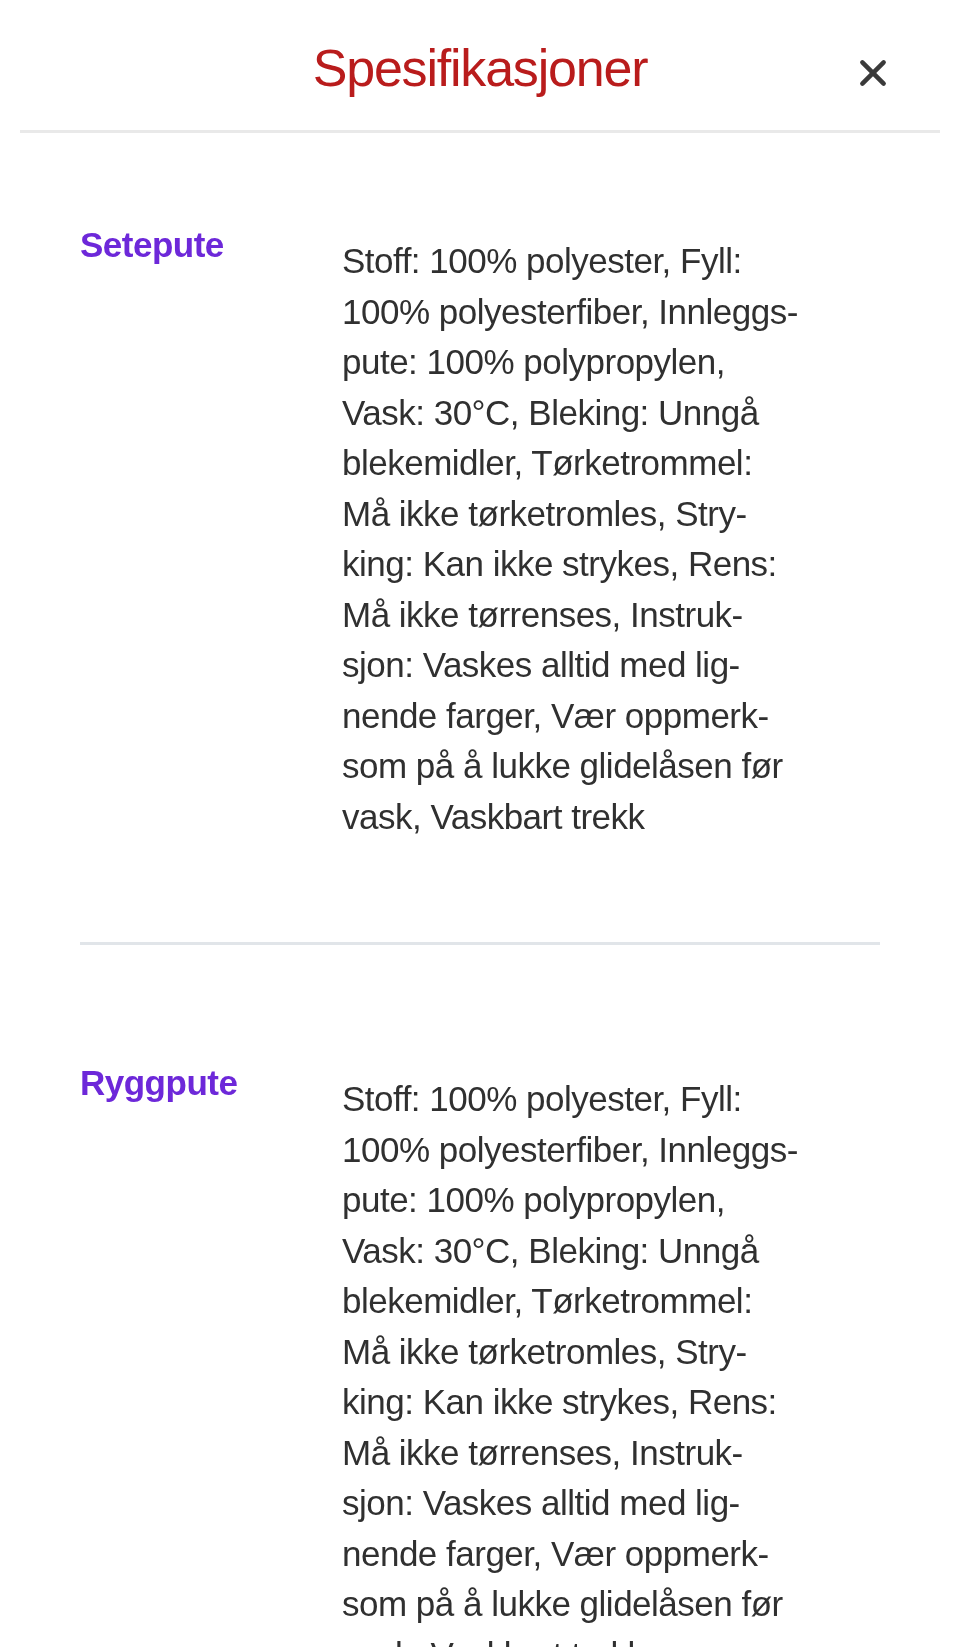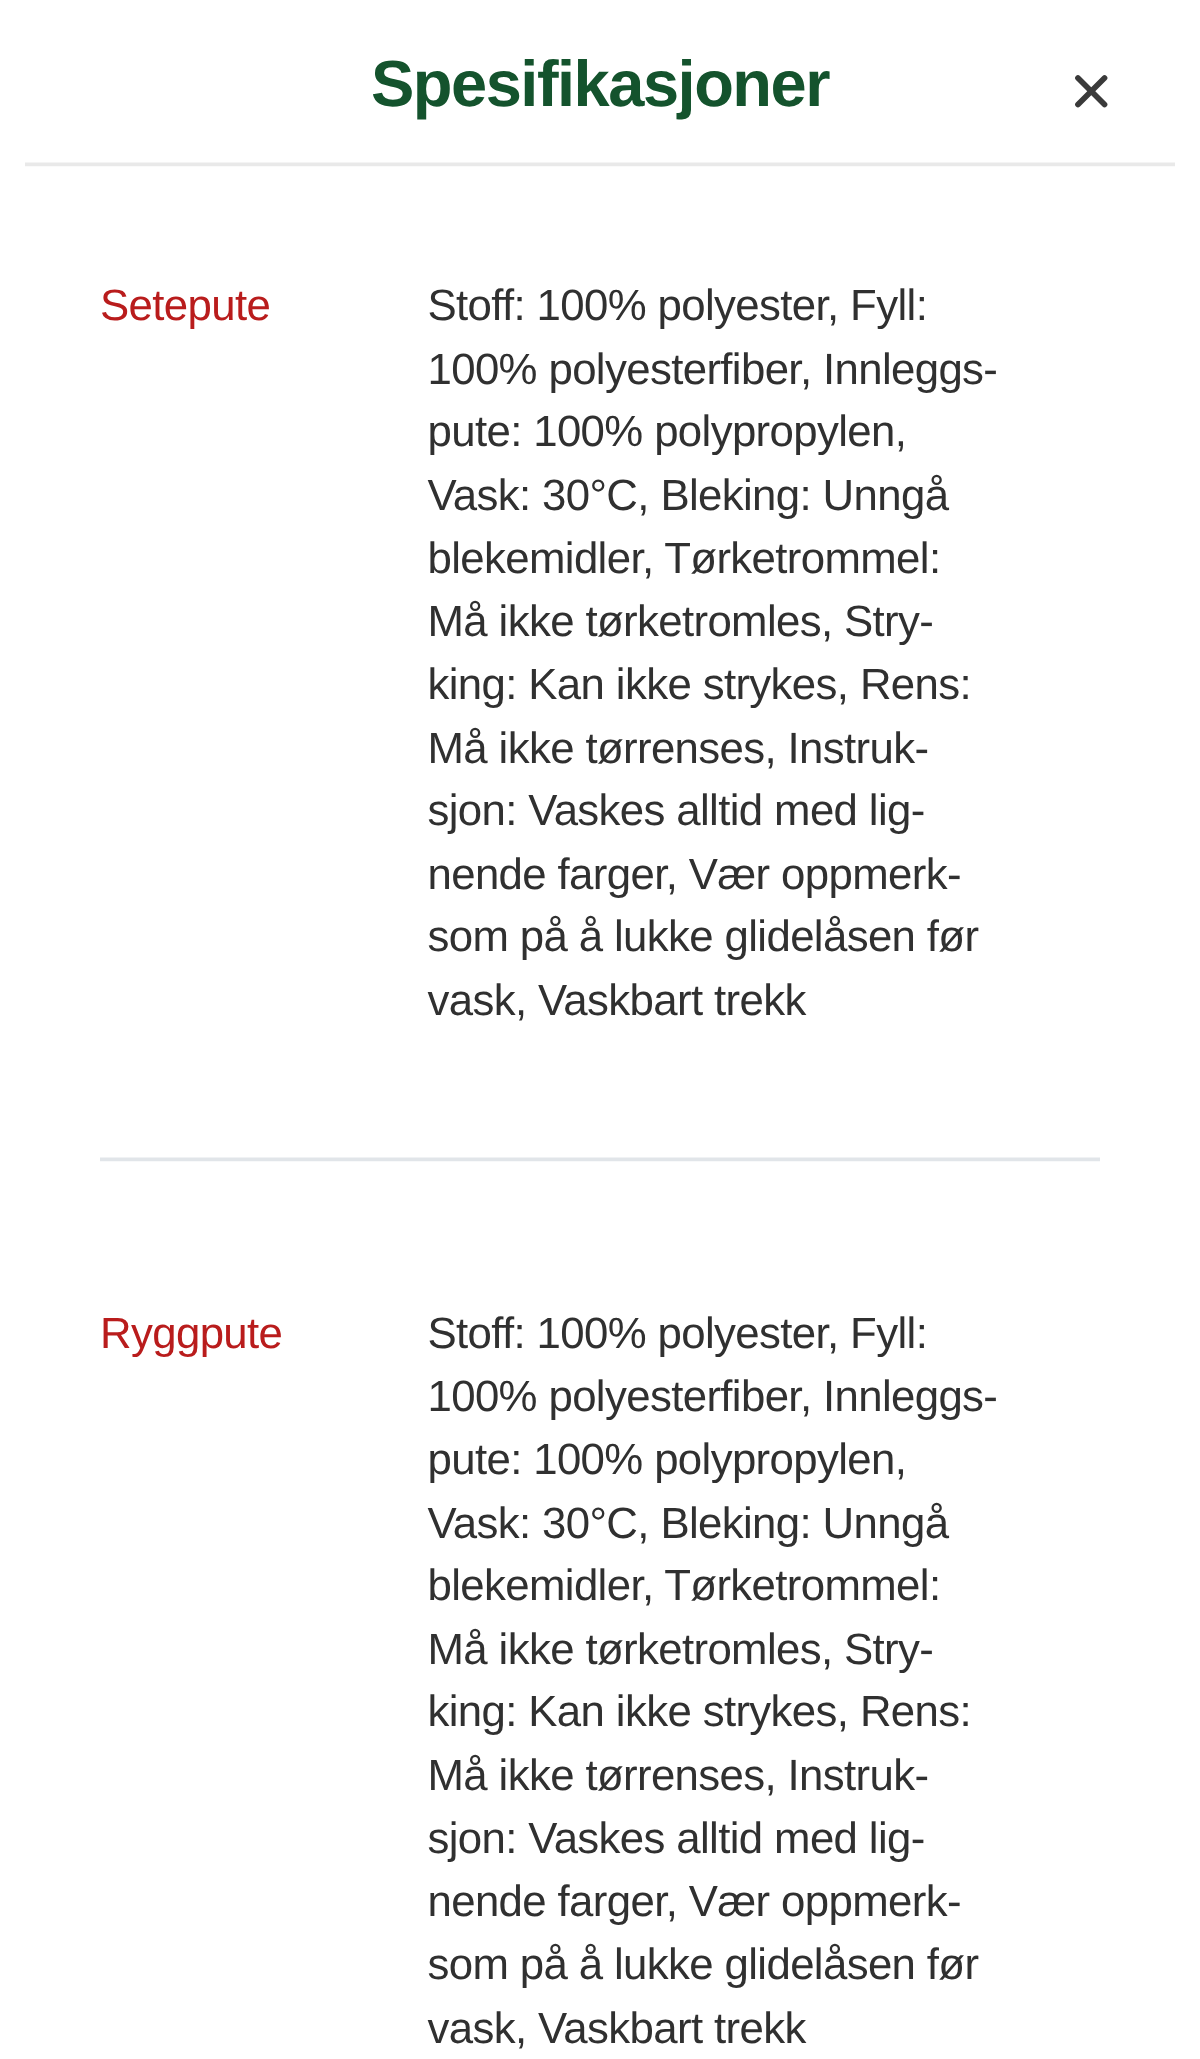--- a/index.html
+++ b/index.html
@@ -17,23 +17,23 @@
 
   
   .modal-header {
     position: relative;
     padding-top: 36px;
     text-align: center;
   }
   .modal-title {
     font-size: 52px;
     line-height: 64px;
-    font-weight: 700;
+    font-weight: 400;
     letter-spacing: -1.2px;
-    color: #14532d;
+    color: #b91c1c;
     display: inline-block;
   }
   .close-button {
     position: absolute;
     top: 44px;
     right: 58px;
     width: 58px;
     height: 58px;
     background: transparent;
     border: none;
@@ -70,31 +70,32 @@
     border: none;
     height: 3px;
     background: #e1e5e9;
     margin-top: 100px;
   }
   .spec-label {
     flex: 0 0 262px;
     font-size: 35px;
     line-height: 50.5px;
     letter-spacing: -0.5px;
-    color: #b91c1c;
-    font-weight: 400;
+    color: #6d28d9;
+    font-weight: 700;
   }
   .spec-value {
     flex: 1 1 auto;
     font-size: 35px;
     line-height: 50.5px;
     letter-spacing: -0.5px;
     color: #303030;
     white-space: pre-line;
     font-weight: 400;
+    margin-top: 16px;
   }
 </style>
 </head>
 <body>
 
 <div class="modal">
 
   <header class="modal-header">
     <h2 class="modal-title">Spesifikasjoner</h2>
     <button class="close-button" aria-label="Lukk">

